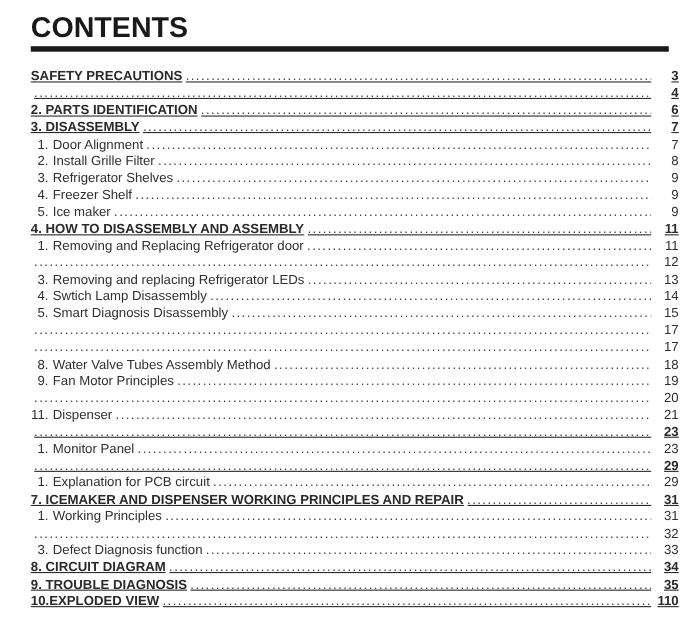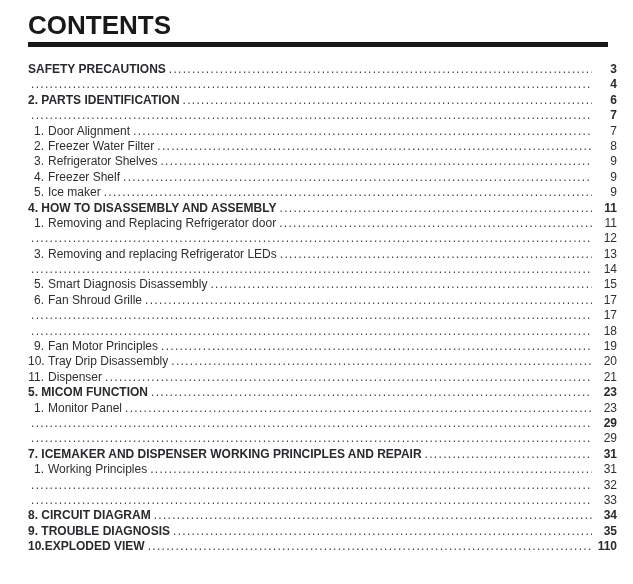--- a/index.html
+++ b/index.html
@@ -41,20 +41,21 @@
   .row {
     display: flex;
     align-items: baseline;
     height: 15.4px;
     line-height: 15.4px;
     white-space: nowrap;
   }
   .row.b {
     font-weight: 700;
     color: #2a2a2e;
+    text-decoration: underline;
   }
   .row .label {
     flex: 0 0 auto;
   }
   .row.lvl1 .num {
     display: inline-block;
     width: 16px;
     text-align: right;
     margin-right: 4px;
   }
@@ -87,30 +88,31 @@
       <div class="row lvl0 b">
         <span class="dots">....................................................................................................................................................................................</span>
         <span class="pg">4</span>
       </div>
       <div class="row lvl0 b">
         <span class="label">2. PARTS IDENTIFICATION</span>
         <span class="dots">....................................................................................................................................................................................</span>
         <span class="pg">6</span>
       </div>
       <div class="row lvl0 b">
+        <span class="label">3. DISASSEMBLY</span>
         <span class="dots">....................................................................................................................................................................................</span>
         <span class="pg">7</span>
       </div>
       <div class="row lvl1">
         <span class="label"><span class="num">1.</span><span>Door Alignment</span></span>
         <span class="dots">....................................................................................................................................................................................</span>
         <span class="pg">7</span>
       </div>
       <div class="row lvl1">
-        <span class="label"><span class="num">2.</span><span>Freezer Water Filter</span></span>
+        <span class="label"><span class="num">2.</span><span>Install Grille Filter</span></span>
         <span class="dots">....................................................................................................................................................................................</span>
         <span class="pg">8</span>
       </div>
       <div class="row lvl1">
         <span class="label"><span class="num">3.</span><span>Refrigerator Shelves</span></span>
         <span class="dots">....................................................................................................................................................................................</span>
         <span class="pg">9</span>
       </div>
       <div class="row lvl1">
         <span class="label"><span class="num">4.</span><span>Freezer Shelf</span></span>
@@ -135,89 +137,90 @@
       <div class="row lvl1">
         <span class="dots">....................................................................................................................................................................................</span>
         <span class="pg">12</span>
       </div>
       <div class="row lvl1">
         <span class="label"><span class="num">3.</span><span>Removing and replacing Refrigerator LEDs</span></span>
         <span class="dots">....................................................................................................................................................................................</span>
         <span class="pg">13</span>
       </div>
       <div class="row lvl1">
+        <span class="label"><span class="num">4.</span><span>Swtich Lamp Disassembly</span></span>
         <span class="dots">....................................................................................................................................................................................</span>
         <span class="pg">14</span>
       </div>
       <div class="row lvl1">
         <span class="label"><span class="num">5.</span><span>Smart Diagnosis Disassembly</span></span>
         <span class="dots">....................................................................................................................................................................................</span>
         <span class="pg">15</span>
       </div>
       <div class="row lvl1">
-        <span class="label"><span class="num">6.</span><span>Fan Shroud Grille</span></span>
         <span class="dots">....................................................................................................................................................................................</span>
         <span class="pg">17</span>
       </div>
       <div class="row lvl1">
         <span class="dots">....................................................................................................................................................................................</span>
         <span class="pg">17</span>
       </div>
       <div class="row lvl1">
+        <span class="label"><span class="num">8.</span><span>Water Valve Tubes Assembly Method</span></span>
         <span class="dots">....................................................................................................................................................................................</span>
         <span class="pg">18</span>
       </div>
       <div class="row lvl1">
         <span class="label"><span class="num">9.</span><span>Fan Motor Principles</span></span>
         <span class="dots">....................................................................................................................................................................................</span>
         <span class="pg">19</span>
       </div>
       <div class="row lvl1">
-        <span class="label"><span class="num">10.</span><span>Tray Drip Disassembly</span></span>
         <span class="dots">....................................................................................................................................................................................</span>
         <span class="pg">20</span>
       </div>
       <div class="row lvl1">
         <span class="label"><span class="num">11.</span><span>Dispenser</span></span>
         <span class="dots">....................................................................................................................................................................................</span>
         <span class="pg">21</span>
       </div>
       <div class="row lvl0 b">
-        <span class="label">5. MICOM FUNCTION</span>
         <span class="dots">....................................................................................................................................................................................</span>
         <span class="pg">23</span>
       </div>
       <div class="row lvl1">
         <span class="label"><span class="num">1.</span><span>Monitor Panel</span></span>
         <span class="dots">....................................................................................................................................................................................</span>
         <span class="pg">23</span>
       </div>
       <div class="row lvl0 b">
         <span class="dots">....................................................................................................................................................................................</span>
         <span class="pg">29</span>
       </div>
       <div class="row lvl1">
+        <span class="label"><span class="num">1.</span><span>Explanation for PCB circuit</span></span>
         <span class="dots">....................................................................................................................................................................................</span>
         <span class="pg">29</span>
       </div>
       <div class="row lvl0 b">
         <span class="label">7. ICEMAKER AND DISPENSER WORKING PRINCIPLES AND REPAIR</span>
         <span class="dots">....................................................................................................................................................................................</span>
         <span class="pg">31</span>
       </div>
       <div class="row lvl1">
         <span class="label"><span class="num">1.</span><span>Working Principles</span></span>
         <span class="dots">....................................................................................................................................................................................</span>
         <span class="pg">31</span>
       </div>
       <div class="row lvl1">
         <span class="dots">....................................................................................................................................................................................</span>
         <span class="pg">32</span>
       </div>
       <div class="row lvl1">
+        <span class="label"><span class="num">3.</span><span>Defect Diagnosis function</span></span>
         <span class="dots">....................................................................................................................................................................................</span>
         <span class="pg">33</span>
       </div>
       <div class="row lvl0 b">
         <span class="label">8. CIRCUIT DIAGRAM</span>
         <span class="dots">....................................................................................................................................................................................</span>
         <span class="pg">34</span>
       </div>
       <div class="row lvl0 b">
         <span class="label">9. TROUBLE DIAGNOSIS</span>

